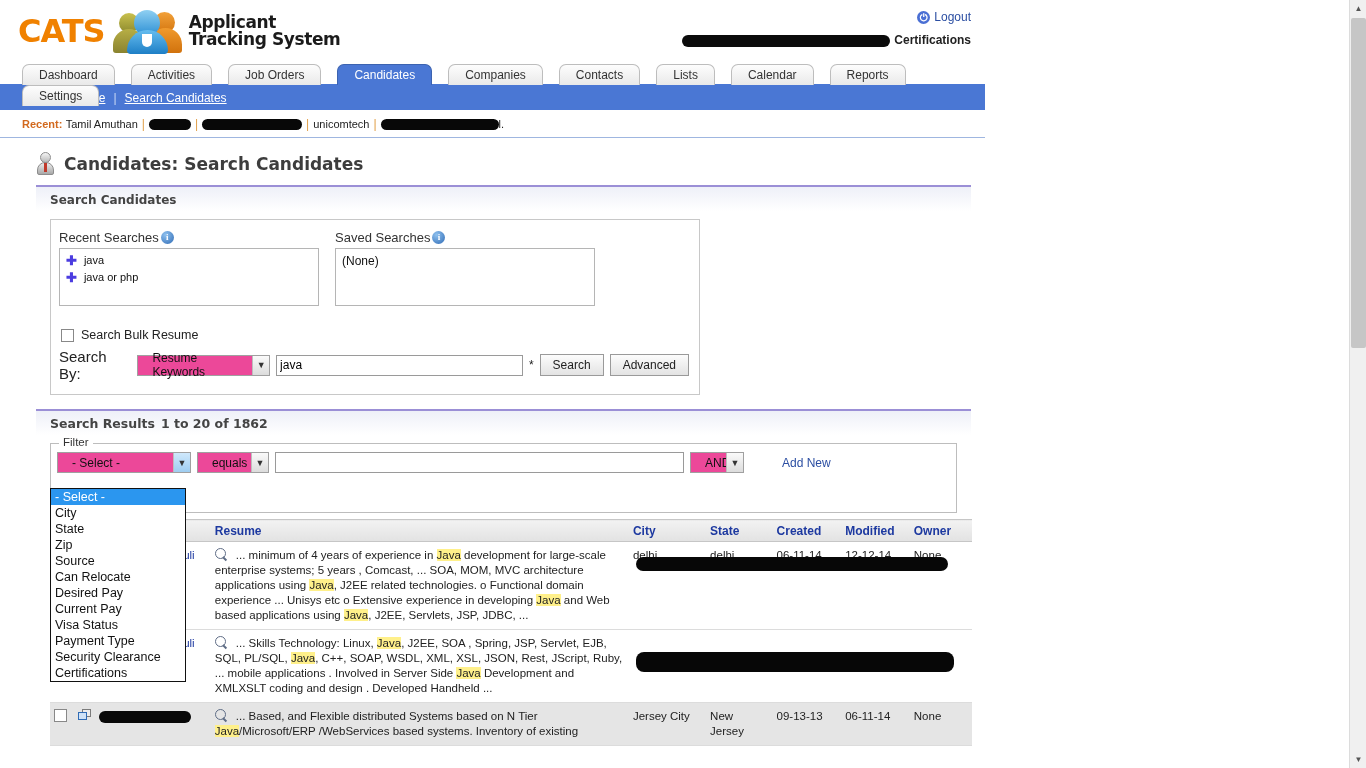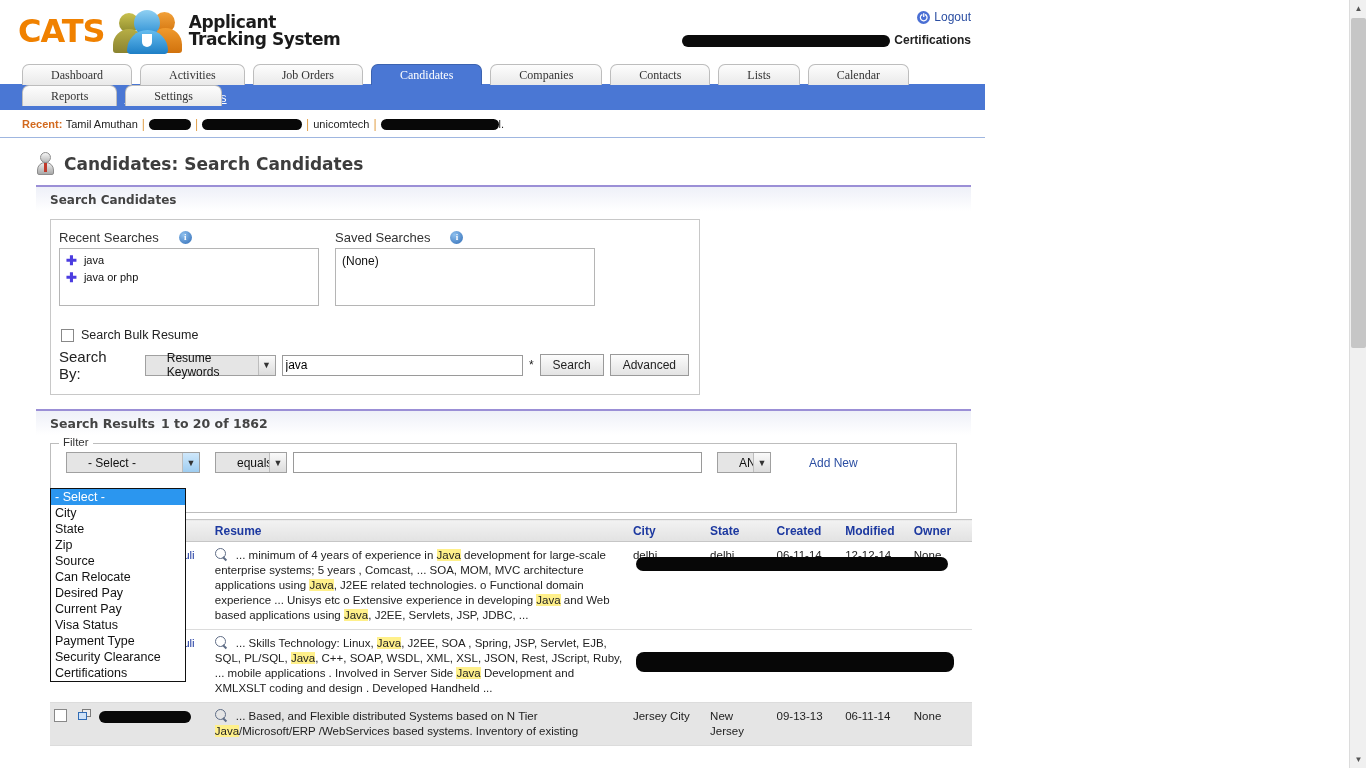--- a/index.html
+++ b/index.html
@@ -78,33 +78,32 @@
   #tabbar {
     position: relative;
     height: 22px;
     border-bottom: 2px solid #4a77d4;
     padding-left: 22px;
     background: #ffffff;
   }
   .tab {
     display: inline-block;
     height: 21px;
-    margin-right: 8px;
-    padding: 0 28px;
+    margin-right: 16px;
+    padding: 0 16px;
     line-height: 20px;
     font-size: 12px;
     color: #333;
     background: linear-gradient(#fdfdfd, #e9e9e9);
     border: 1px solid #bdbdbd;
     border-bottom: none;
     border-radius: 7px 7px 0 0;
     cursor: pointer;
     position: relative;
     vertical-align: bottom;
-    font-family: Liberation Serif, serif;
   }
   .tab.active {
     background: #4a77d4;
     border-color: #3c63b0;
     color: #ffffff;
     font-weight: normal;
   }
 
   
   #subnav {
@@ -186,21 +185,21 @@
   #search-panel {
     margin: 8px 0 0 36px;
     width: 650px;
     border: 1px solid #c8c8c8;
     background: #fff;
     padding: 10px 10px 12px 8px;
   }
   .searches-row { display: flex; gap: 16px; }
   .search-col { }
   .search-col-label {
-    display: flex; align-items: center; gap: 20px;
+    display: flex; align-items: center; gap: 2px;
     font-size: 13px; color: #333; margin-bottom: 3px;
   }
   .info-ico {
     display: inline-block; width: 13px; height: 13px;
     border-radius: 50%;
     background: radial-gradient(circle at 35% 30%, #8fc1ef, #2f6bb5);
     color: #fff; font-size: 9px; font-weight: bold;
     line-height: 13px; text-align: center;
     font-family: "Liberation Serif", serif;
   }
@@ -221,24 +220,23 @@
   input[type=checkbox].cb {
     width: 13px; height: 13px; margin: 0;
     -webkit-appearance: none; appearance: none;
     border: 1px solid #888; background: #fff;
   }
   #searchby-row { margin-top: 6px; display: flex; align-items: center; gap: 6px; }
   #searchby-row .lbl { font-size: 15px; color: #222; }
   .selectbox {
     position: relative;
     height: 21px; border: 1px solid #a0a0a0;
-    background: #e5e5e5; font-size: 12px; color: #111;
+    background: #ec4899; font-size: 12px; color: #111;
     display: inline-flex; align-items: center;
-    padding: 0 20px 0 21px;
-    margin-left: 9px;
+    padding: 0 20px 0 14px;
   }
   .selectbox .arrow {
     position: absolute; right: 0; top: 0;
     width: 17px; height: 100%;
     background: linear-gradient(#fafafa,#dcdcdc);
     border-left: 1px solid #bdbdbd;
     display: flex; align-items: center; justify-content: center;
     font-size: 9px; color: #333;
   }
   #kw-input {

